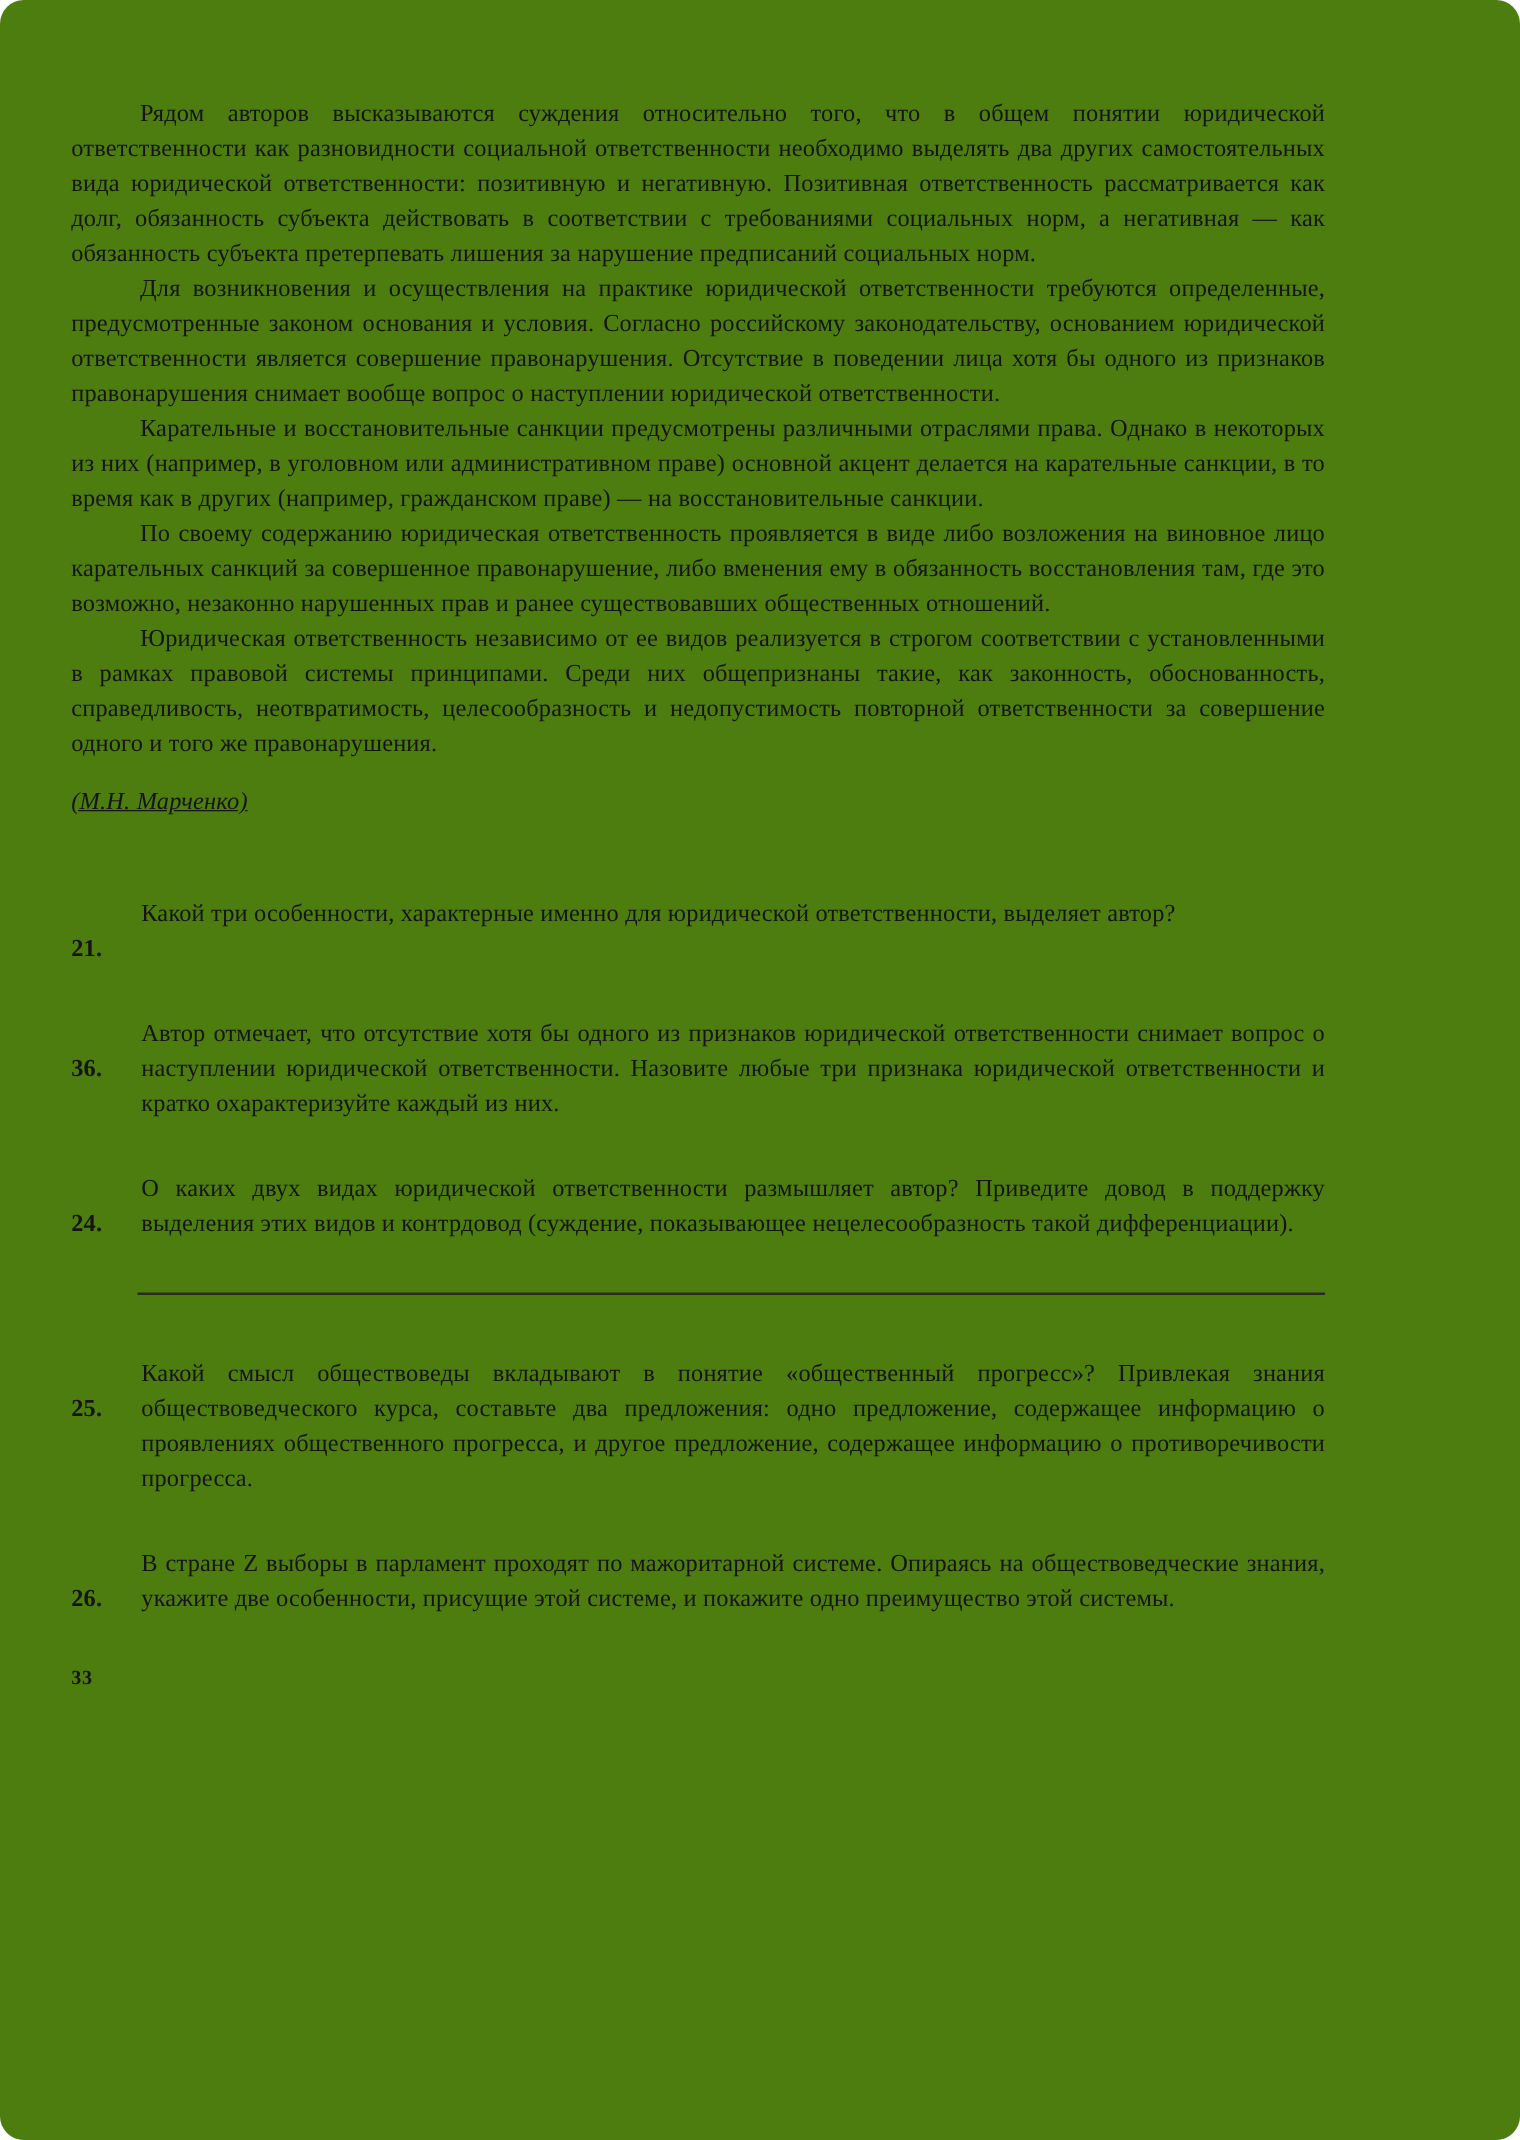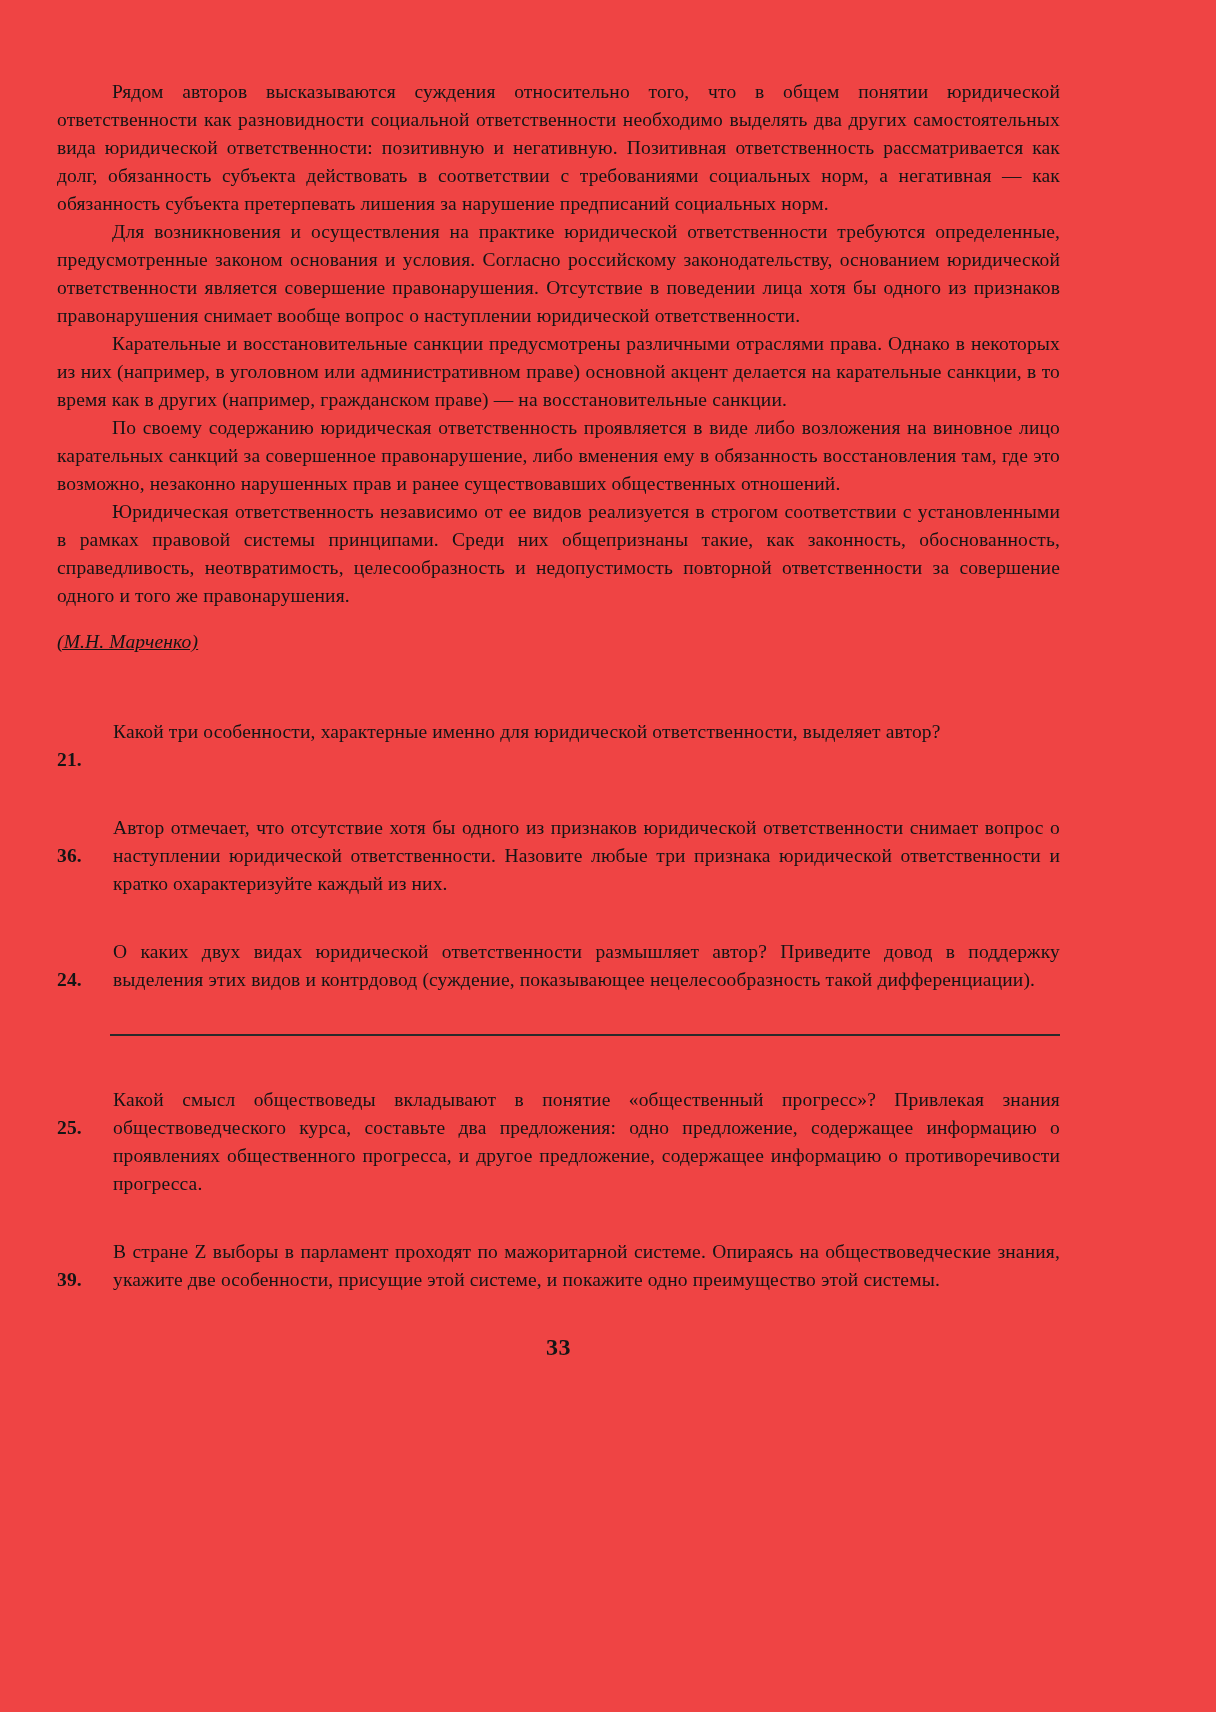--- a/index.html
+++ b/index.html
@@ -12,21 +12,22 @@
     height: 1712px;
     font-family: "Liberation Serif", "DejaVu Serif", serif;
     color: #151515;
     overflow: hidden;
   }
   .page {
     box-sizing: border-box;
     width: 1216px;
     height: 1712px;
     padding: 78px 156px 0 57px;
-    background: #ef4444;
+    background: #4d7c0f;
+    border-radius: 19px;
   }
   
   .passage p {
     margin: 0;
     font-size: 19.5px;
     line-height: 28px;
     text-align: justify;
     text-indent: 55px;
     letter-spacing: 0.15px;
   }
@@ -59,22 +60,22 @@
     text-align: justify;
   }
   .divider {
     border: none;
     border-top: 2px solid #2a2a2a;
     height: 0;
     margin: 8px 0 50px 53px;
   }
   
   .page-number {
-    text-align: center;
-    font-size: 24px;
+    text-align: left;
+    font-size: 16px;
     font-weight: bold;
     margin-top: 16px;
     letter-spacing: 0.5px;
   }
 </style>
 </head>
 <body>
 
 <div class="page">
 
@@ -106,21 +107,21 @@
     </div>
 
     <hr class="divider">
 
     <div class="question">
       <span class="qnum">25.</span>
       <div class="qtext">Какой смысл обществоведы вкладывают в понятие «общественный прогресс»? Привлекая знания обществоведческого курса, составьте два предложения: одно предложение, содержащее информацию о проявлениях общественного прогресса, и другое предложение, содержащее информацию о противоречивости прогресса.</div>
     </div>
 
     <div class="question">
-      <span class="qnum">39.</span>
+      <span class="qnum">26.</span>
       <div class="qtext">В стране Z выборы в парламент проходят по мажоритарной системе. Опираясь на обществоведческие знания, укажите две особенности, присущие этой системе, и покажите одно преимущество этой системы.</div>
     </div>
 
   </div>
 
   <div class="page-number">33</div>
 
 </div>
 
 </body></html>

